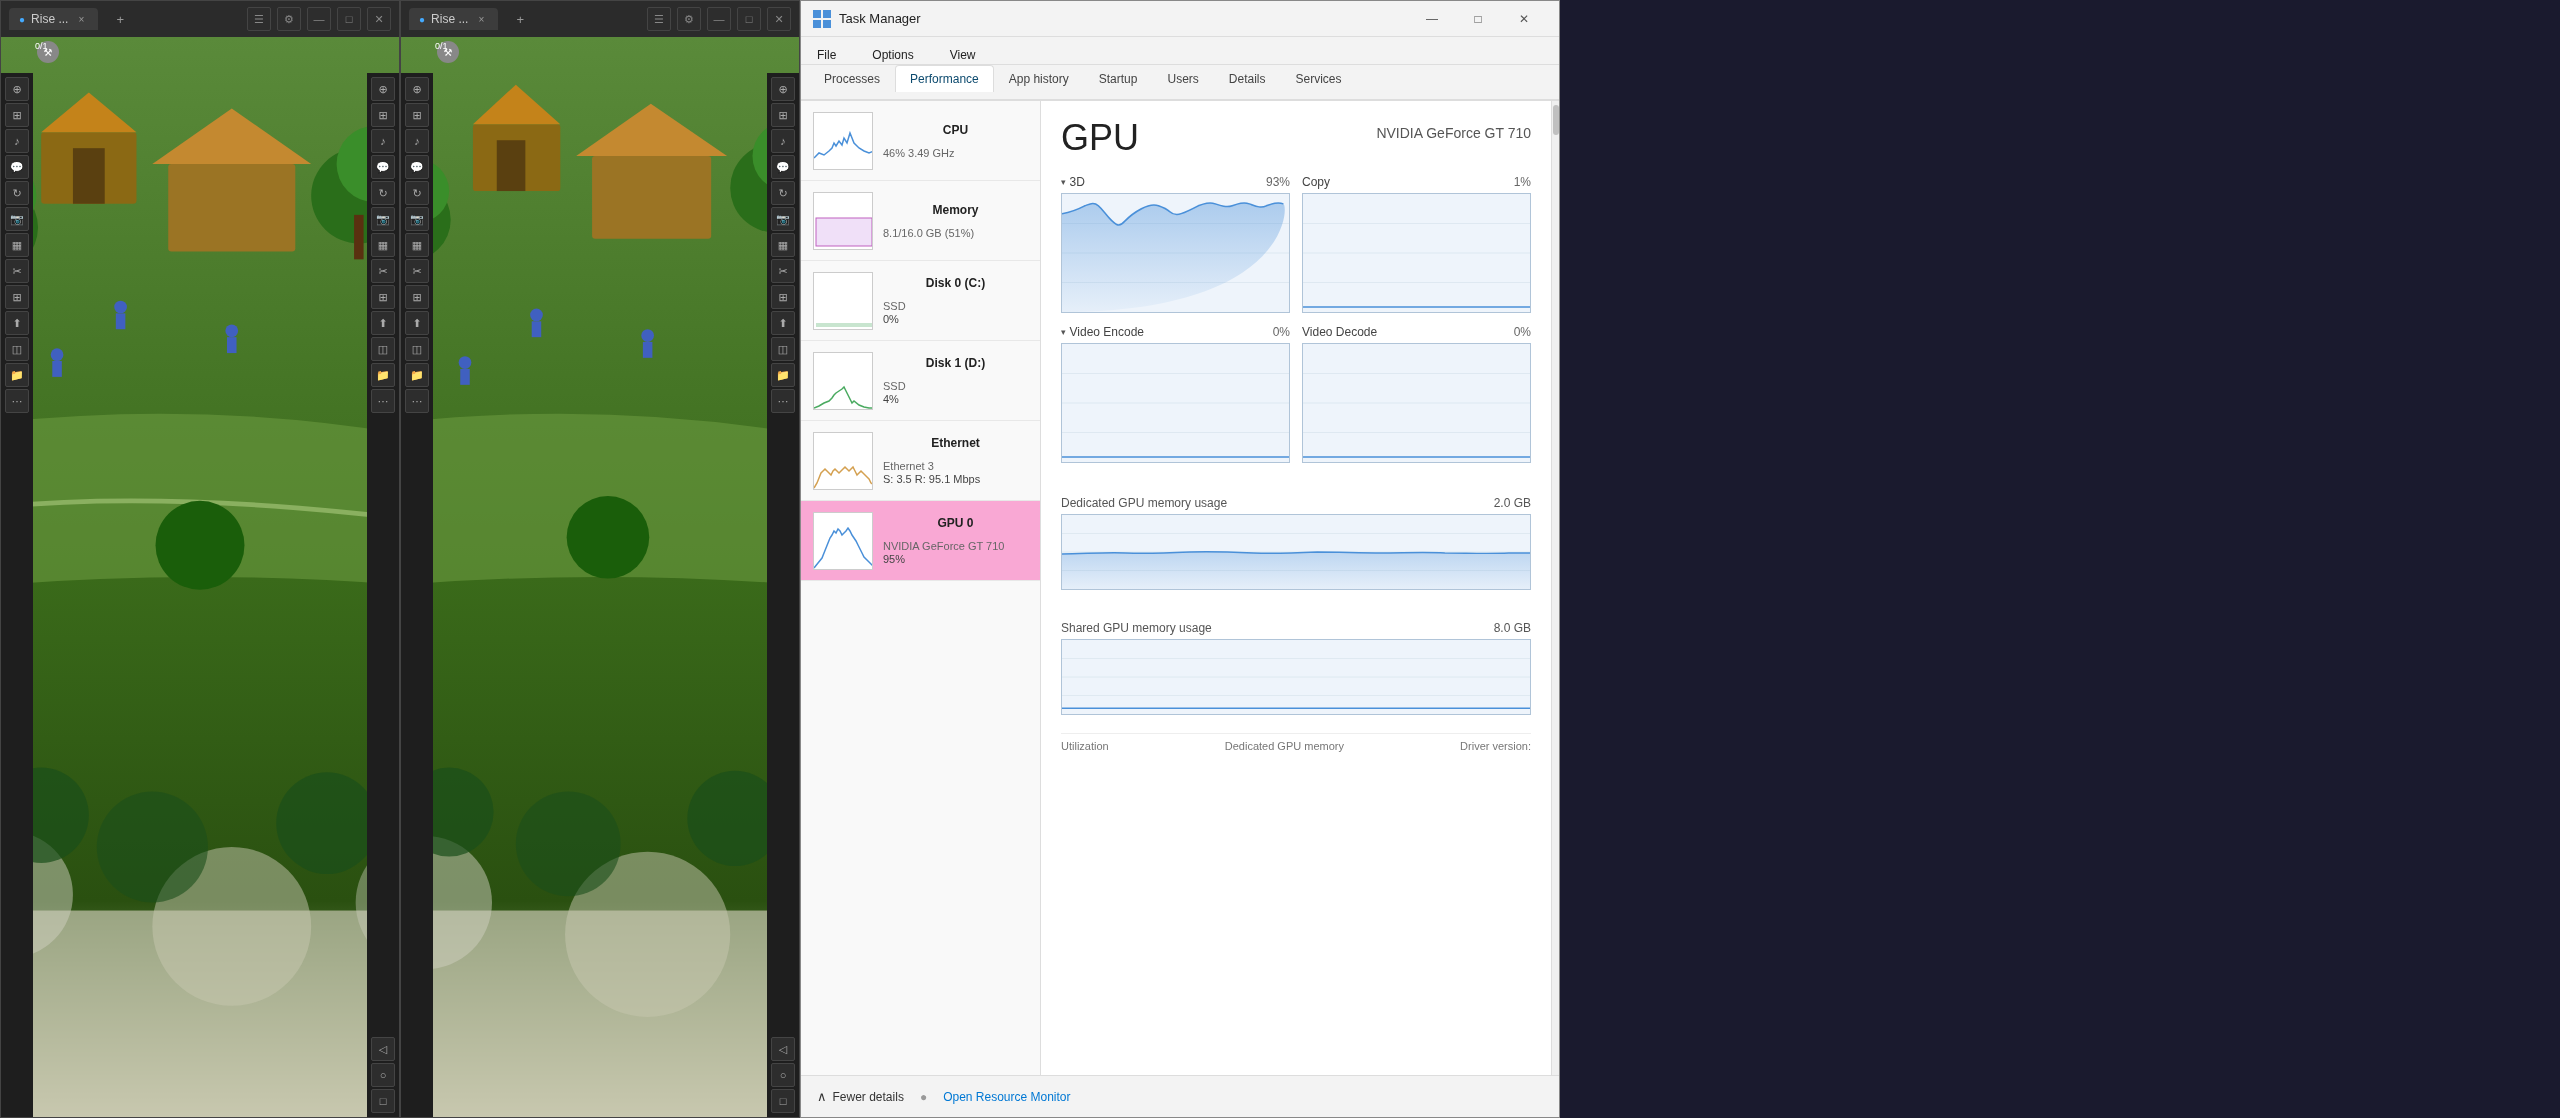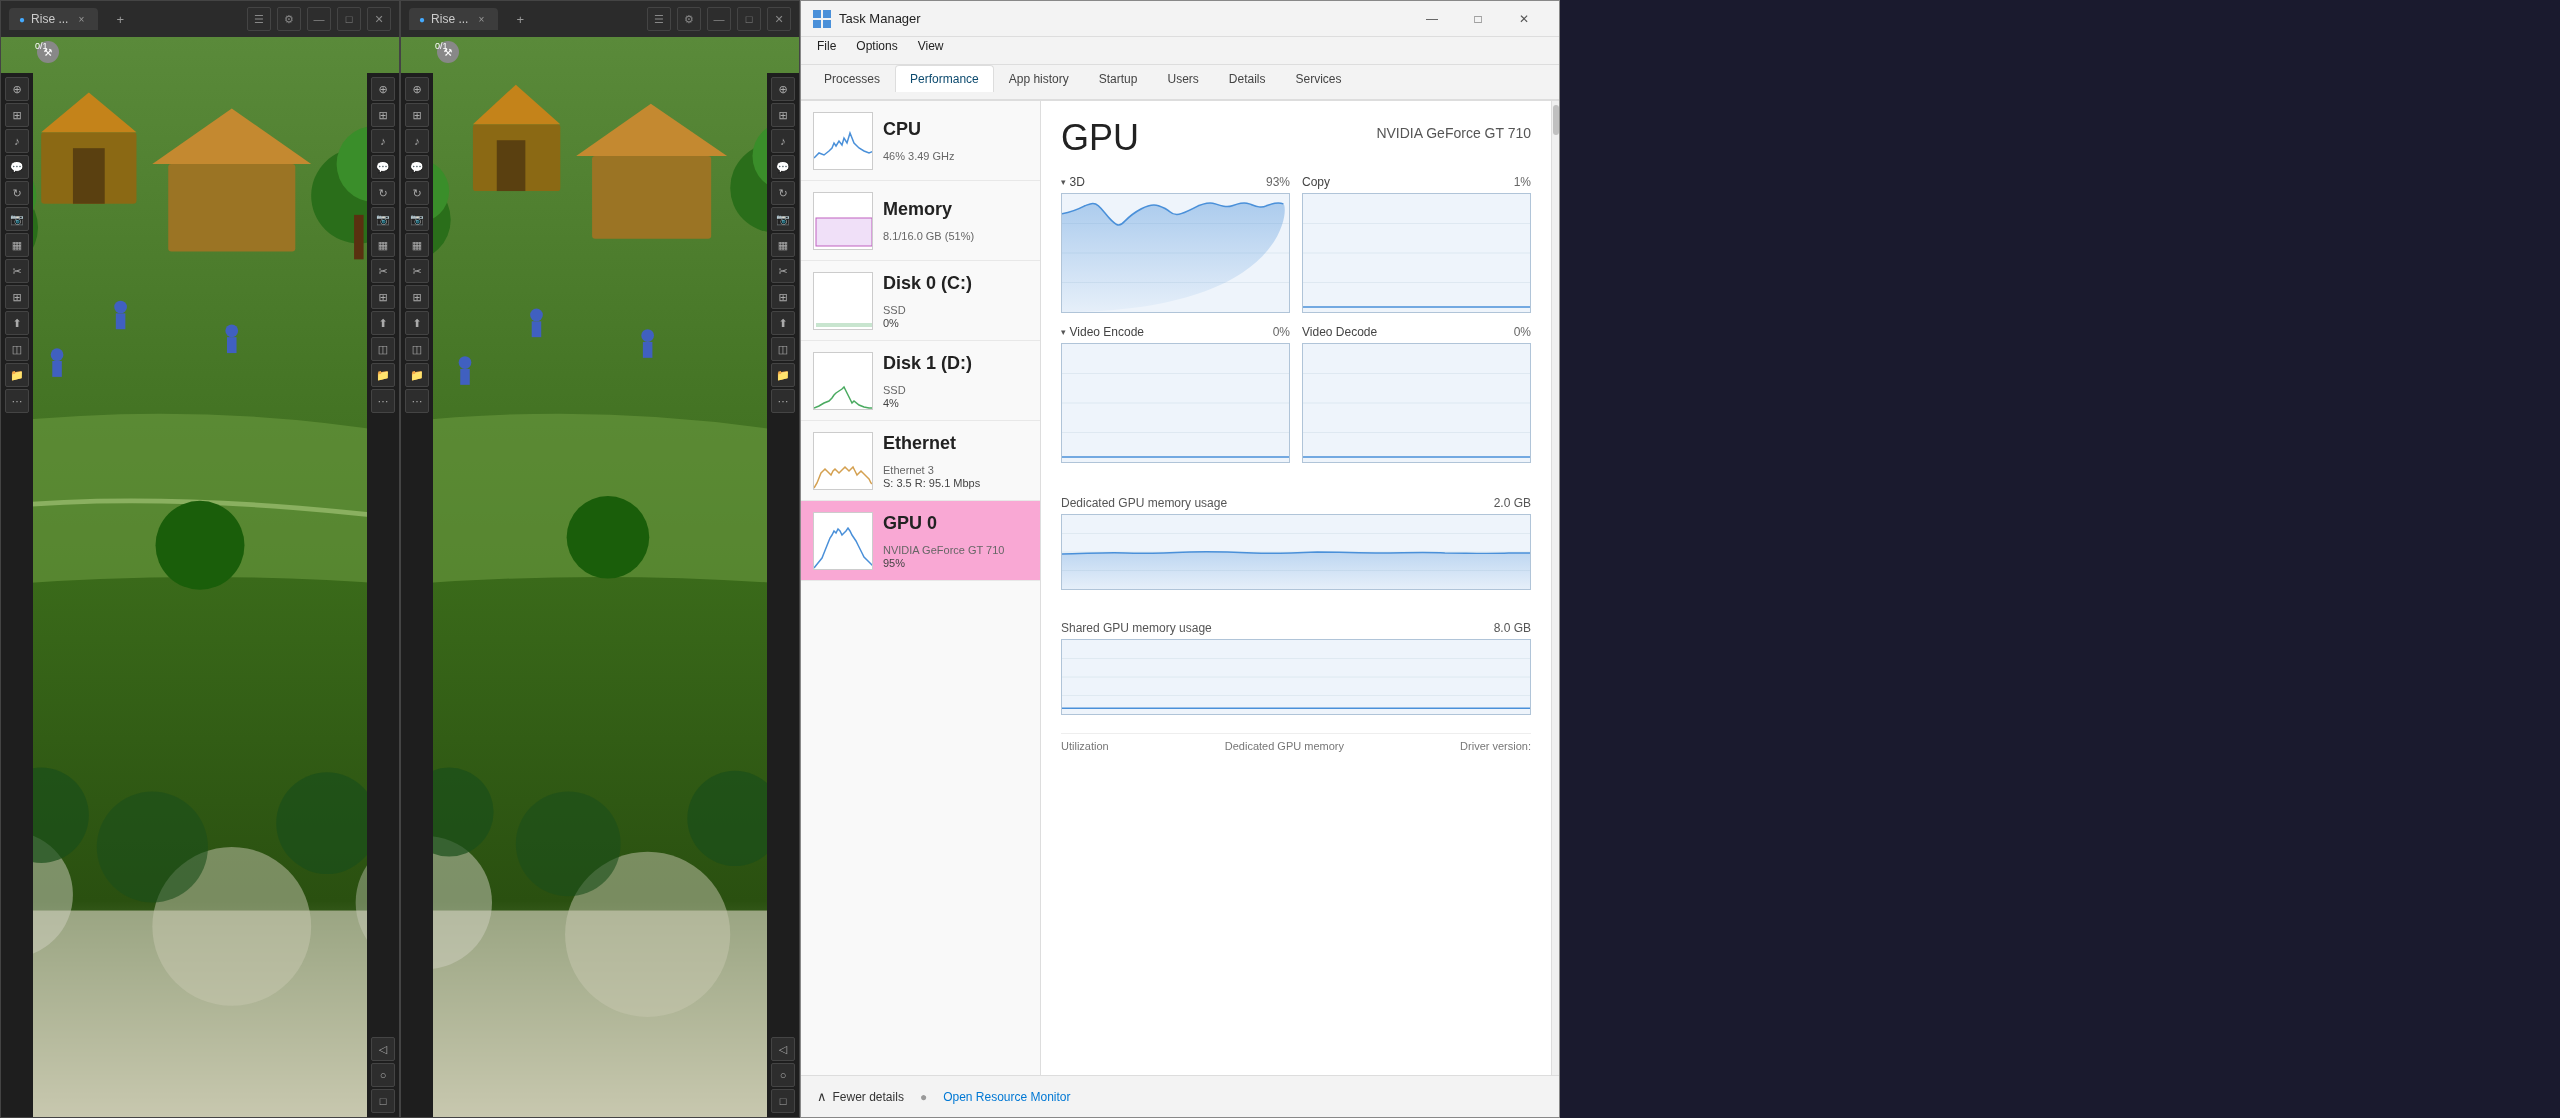--- a/index.html
+++ b/index.html
@@ -168,23 +168,23 @@
       align-items: center;
       justify-content: center;
       cursor: pointer;
       font-size: 12px;
       color: #555;
     }
 
     .tm-menu-bar {
       height: 28px;
       display: flex;
-      align-items: flex-start;
+      align-items: flex-end;
       padding: 0 8px;
-      gap: 4px;
+      gap: 20px;
       border-bottom: 1px solid #ddd;
     }
 
     .tm-menu-item {
       padding: 2px 8px;
       font-size: 12px;
       color: #222;
       cursor: pointer;
       border-radius: 2px;
     }
@@ -250,23 +250,24 @@
       flex-shrink: 0;
       position: relative;
       overflow: hidden;
     }
 
     .resource-info {
       flex: 1;
     }
 
     .resource-name {
-      font-size: 18px;
+      font-size: 12px;
       font-weight: 600;
       color: #222;
+      text-align: center;
     }
 
     .resource-sub {
       font-size: 11px;
       color: #666;
       margin-top: 10px;
     }
 
     .resource-val {
       font-size: 11px;

